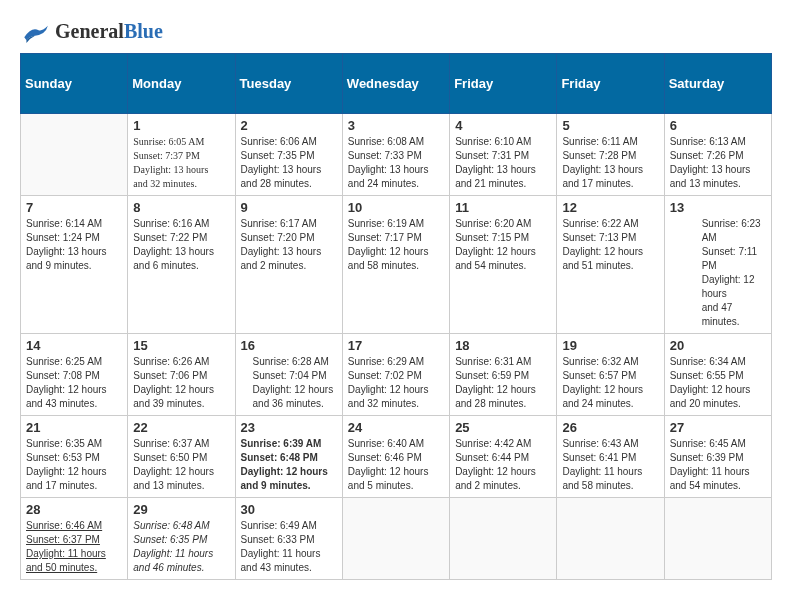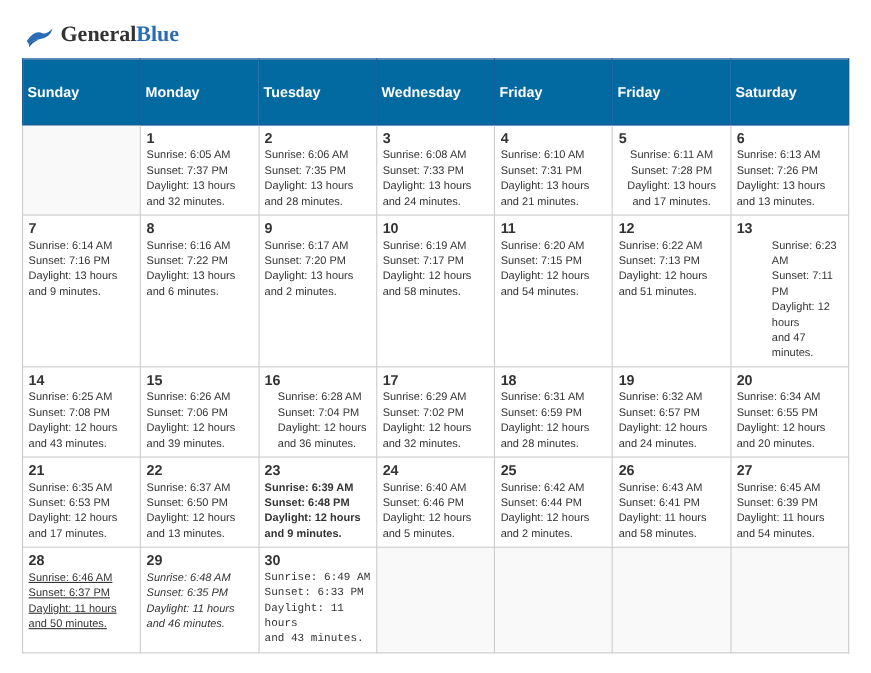--- a/index.html
+++ b/index.html
@@ -113,21 +113,21 @@
         <th>Friday</th>
         <th>Friday</th>
         <th>Saturday</th>
       </tr>
   </thead>
   <tbody id="calendar-body">
   <tr>
         <td class="empty-cell"></td>
         <td>
           <span class="day-number">1</span>
-          <div class="day-info" style="white-space: pre-line;">Sunrise: 6:05 AM
+          <div class="day-info" style="white-space: pre-line; font-family: Liberation Serif, serif;">Sunrise: 6:05 AM
 Sunset: 7:37 PM
 Daylight: 13 hours
 and 32 minutes.</div>
         </td>
         <td>
           <span class="day-number">2</span>
           <div class="day-info" style="white-space: pre-line;">Sunrise: 6:06 AM
 Sunset: 7:35 PM
 Daylight: 13 hours
 and 28 minutes.</div>
@@ -141,38 +141,38 @@
         </td>
         <td>
           <span class="day-number">4</span>
           <div class="day-info" style="white-space: pre-line;">Sunrise: 6:10 AM
 Sunset: 7:31 PM
 Daylight: 13 hours
 and 21 minutes.</div>
         </td>
         <td>
           <span class="day-number">5</span>
-          <div class="day-info" style="white-space: pre-line; text-align: center;">Sunrise: 6:11 AM
+          <div class="day-info" style="white-space: pre-line;">Sunrise: 6:11 AM
 Sunset: 7:28 PM
 Daylight: 13 hours
 and 17 minutes.</div>
         </td>
         <td>
           <span class="day-number">6</span>
           <div class="day-info" style="white-space: pre-line;">Sunrise: 6:13 AM
 Sunset: 7:26 PM
 Daylight: 13 hours
 and 13 minutes.</div>
         </td>
       </tr>
       <tr>
         <td>
           <span class="day-number">7</span>
           <div class="day-info" style="white-space: pre-line;">Sunrise: 6:14 AM
-Sunset: 7:16 PM
+Sunset: 1:24 PM
 Daylight: 13 hours
 and 9 minutes.</div>
         </td>
         <td>
           <span class="day-number">8</span>
           <div class="day-info" style="white-space: pre-line;">Sunrise: 6:16 AM
 Sunset: 7:22 PM
 Daylight: 13 hours
 and 6 minutes.</div>
         </td>
@@ -287,21 +287,21 @@
         </td>
         <td>
           <span class="day-number">24</span>
           <div class="day-info" style="white-space: pre-line;">Sunrise: 6:40 AM
 Sunset: 6:46 PM
 Daylight: 12 hours
 and 5 minutes.</div>
         </td>
         <td>
           <span class="day-number">25</span>
-          <div class="day-info" style="white-space: pre-line;">Sunrise: 6:42 AM
+          <div class="day-info" style="white-space: pre-line;">Sunrise: 4:42 AM
 Sunset: 6:44 PM
 Daylight: 12 hours
 and 2 minutes.</div>
         </td>
         <td>
           <span class="day-number">26</span>
           <div class="day-info" style="white-space: pre-line;">Sunrise: 6:43 AM
 Sunset: 6:41 PM
 Daylight: 11 hours
 and 58 minutes.</div>
@@ -324,21 +324,21 @@
         </td>
         <td>
           <span class="day-number">29</span>
           <div class="day-info" style="white-space: pre-line; font-style: italic;">Sunrise: 6:48 AM
 Sunset: 6:35 PM
 Daylight: 11 hours
 and 46 minutes.</div>
         </td>
         <td>
           <span class="day-number">30</span>
-          <div class="day-info" style="white-space: pre-line; font-family: Liberation Mono, monospace;">Sunrise: 6:49 AM
+          <div class="day-info" style="white-space: pre-line;">Sunrise: 6:49 AM
 Sunset: 6:33 PM
 Daylight: 11 hours
 and 43 minutes.</div>
         </td>
         <td class="empty-cell"></td>
         <td class="empty-cell"></td>
         <td class="empty-cell"></td>
         <td class="empty-cell"></td>
       </tr>
     </tbody>

